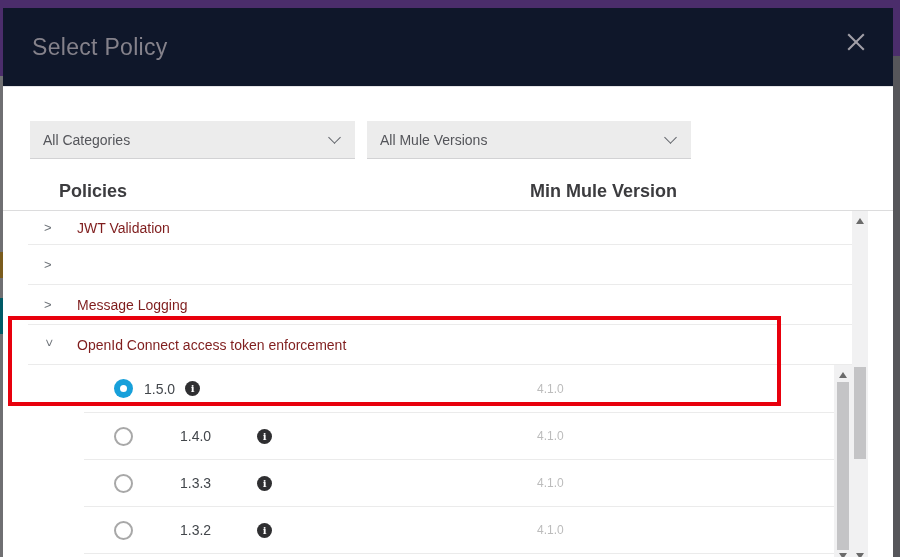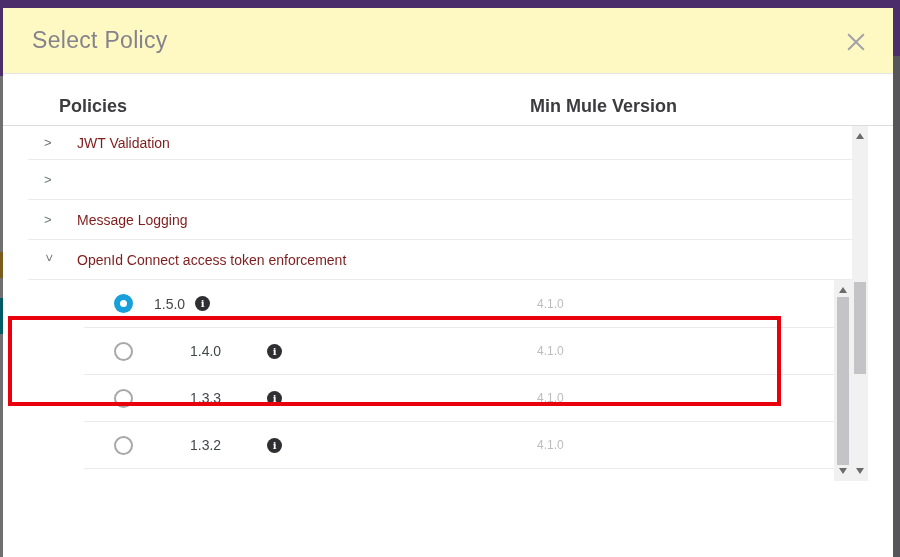--- a/index.html
+++ b/index.html
@@ -12,21 +12,21 @@
   .bg-left .seg { position: absolute; left: 0; width: 3px; }
   .seg-purple { top: 0; height: 68px; background: #4b2d6b; }
   .seg-olive  { top: 244px; height: 26px; background: #7a5c1e; }
   .seg-teal   { top: 290px; height: 36px; background: #005a66; }
   .bg-right { position: absolute; right: 0; top: 0; width: 7px; height: 557px; background: #56565a; }
   .bg-right .seg-purple-r { position: absolute; top: 0; left: 0; width: 7px; height: 56px; background: #4b2d6b; }
 
   
   .modal { position: absolute; left: 3px; top: 8px; width: 890px; height: 549px; background: #fff; }
 
-  .modal-header { height: 66px; background: #fef9c3; border-bottom: 1px solid #e5e5e7; display: flex; align-items: center; position: relative; }
+  .modal-header { height: 79px; background: #0f172a; border-bottom: 1px solid #e5e5e7; display: flex; align-items: center; position: relative; }
   .title { margin-left: 29px; font-size: 23px; color: #85828b; letter-spacing: 0.3px; }
   .close-btn { position: absolute; right: 24px; top: 21px; width: 26px; height: 26px; cursor: pointer; }
   .close-x { position: absolute; left: 0; top: 0; width: 26px; height: 26px; }
   .close-x::before, .close-x::after { content: ""; position: absolute; left: 12px; top: 2px; width: 2px; height: 22px; background: #a2a0a8; }
   .close-x::before { transform: rotate(45deg); }
   .close-x::after  { transform: rotate(-45deg); }
 
   
   .filters { display: flex; gap: 12px; margin: 34px 0 0 27px; }
   .dropdown { width: 325px; height: 38px; background: #ececec; border-bottom: 1px solid #d2d2d4; display: flex; align-items: center; justify-content: space-between; padding: 0 16px 0 13px; cursor: pointer; }
@@ -46,21 +46,21 @@
   .prow.h34 { height: 34px; }
   .chev { display: inline-block; margin-left: 16px; width: 11px; color: #6d7278; font-size: 13px; line-height: 1; }
   .chev.down { transform: rotate(90deg); }
   .row-label { margin-left: 22px; font-size: 14px; color: #7f1d1d; }
 
   .vrow { position: relative; display: flex; align-items: center; margin-left: 81px; margin-right: 59px; border-bottom: 1px solid #ebebeb; height: 48px; padding-left: 30px; cursor: pointer; }
   .vrow.h47 { height: 47px; gap: 36px; }
   .radio { width: 19px; height: 19px; border-radius: 50%; border: 2px solid #a8a8a8; background: #fff; flex: none; cursor: pointer; position: relative; }
   .radio.selected { border: none; background: #17a0da; }
   .radio.selected::after { content: ""; position: absolute; left: 6px; top: 6px; width: 7px; height: 7px; border-radius: 50%; background: #fff; }
-  .vlabel { margin-left: 21px; font-size: 14px; color: #42464b; }
+  .vlabel { margin-left: 11px; font-size: 14px; color: #42464b; }
   .info { margin-left: 10px; width: 15px; height: 15px; border-radius: 50%; background: #2f2f31; color: #fff; font-family: "DejaVu Serif", serif; font-weight: 700; font-size: 10px; display: flex; align-items: center; justify-content: center; cursor: pointer; }
   .min-ver { position: absolute; left: 453px; font-size: 12px; color: #bcbcbc; }
 
   
   .sb { position: absolute; background: #f1f1f2; }
   .sb-outer { left: 849px; top: 0; width: 16px; height: 355px; }
   .sb-inner { left: 831px; top: 154px; width: 18px; height: 201px; }
   .sb-thumb { position: absolute; background: #c4c4c6; }
   .sb-outer .sb-thumb { left: 2px; top: 156px; width: 12px; height: 92px; }
   .sb-inner .sb-thumb { left: 3px; top: 17px; width: 12px; height: 168px; }
@@ -89,20 +89,30 @@
 
   <div class="modal">
 
     <div class="modal-header">
       <div class="title">Select Policy</div>
       <div class="close-btn">
         <span class="close-x"></span>
       </div>
     </div>
 
+    <div class="filters">
+      <div class="dropdown">
+        <span class="dd-label">All Categories</span>
+        <span class="dd-chevron"></span>
+      </div>
+      <div class="dropdown dd2">
+        <span class="dd-label">All Mule Versions</span>
+        <span class="dd-chevron"></span>
+      </div>
+    </div>
 
     <div class="col-headers">
       <span class="col-h col-policies">Policies</span>
       <span class="col-h col-min">Min Mule Version</span>
     </div>
 
     <div class="list">
 
       <div class="prow h34">
         <span class="chev">&gt;</span>

